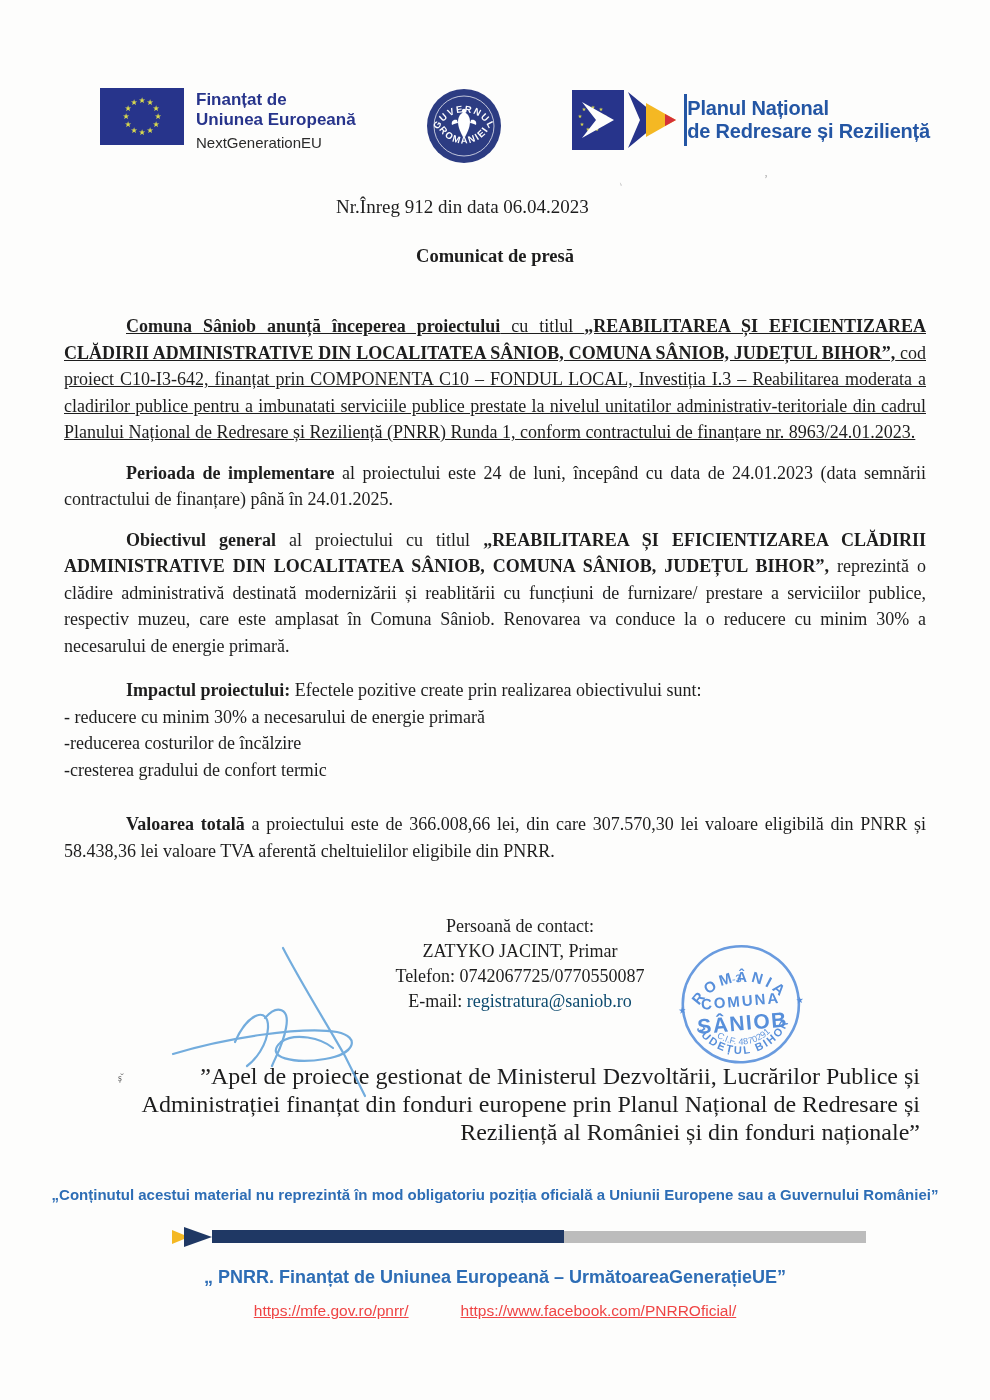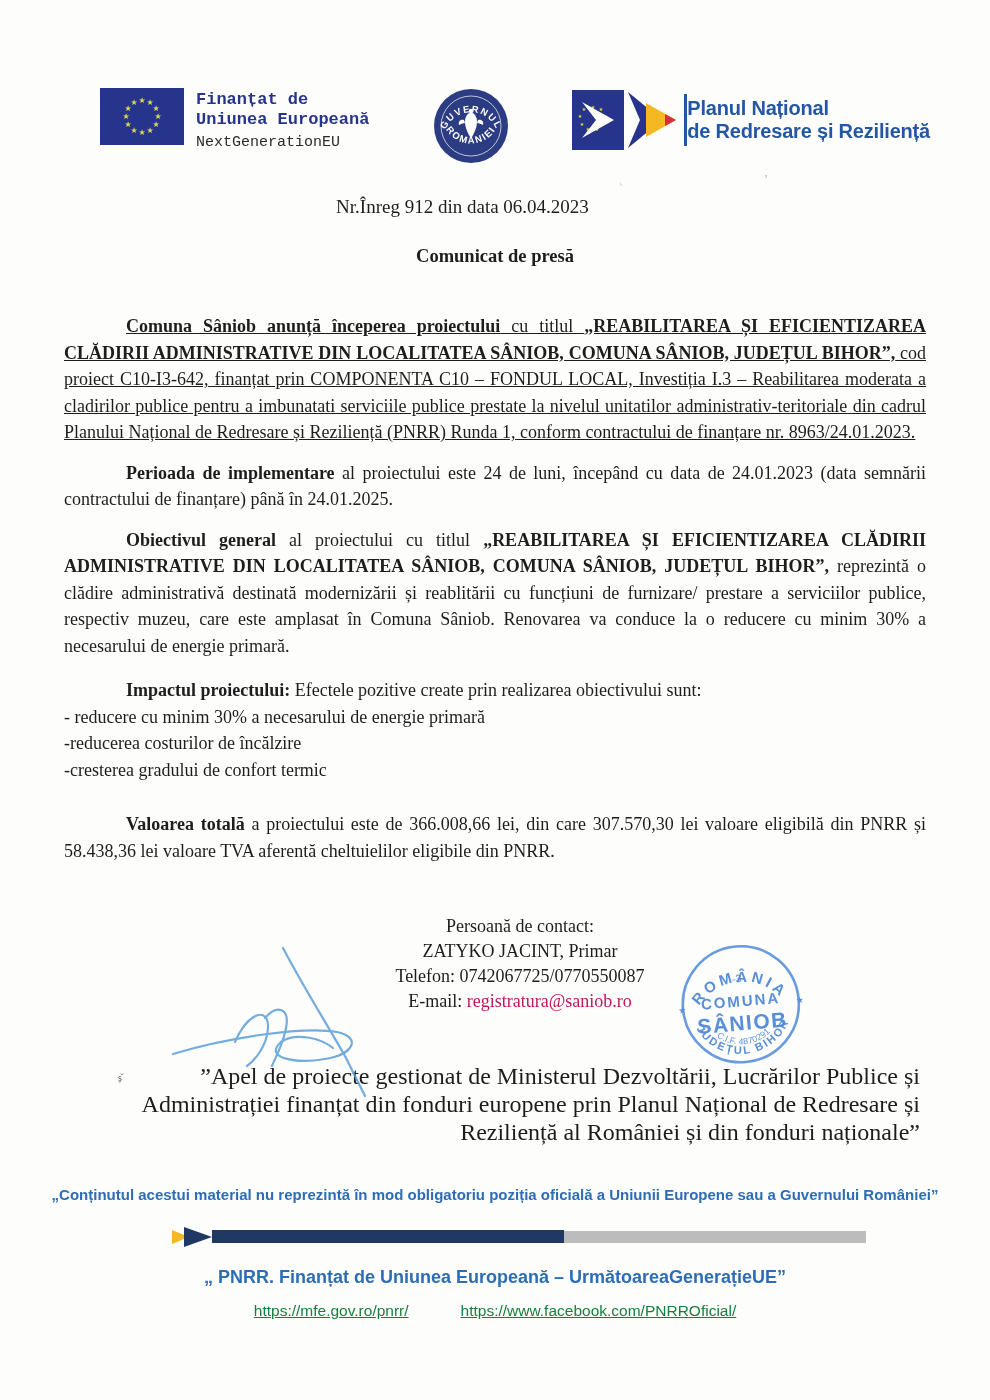--- a/index.html
+++ b/index.html
@@ -3,56 +3,56 @@
 <meta charset="utf-8">
 <style>
   html,body{margin:0;padding:0;background:#888;}
   .page{
     position:relative;width:990px;height:1400px;margin:0 auto;background:#fdfdfc;
     font-family:"Liberation Serif",serif;color:#1d1d1d;overflow:hidden;
   }
   
   .logos-row{display:flex;justify-content:space-between;align-items:flex-start;padding:88px 60px 0 100px;}
   .eu-logo{display:flex;gap:12px;align-items:flex-start;}
-  .eu-text{font-family:Liberation Mono, monospace;line-height:20px;padding-top:2px;}
+  .eu-text{font-family:Liberation Sans, sans-serif;line-height:20px;padding-top:2px;}
   .eu-text .b{font-weight:bold;color:#27348b;font-size:17px;}
   .eu-text .n{color:#2b2b2b;font-size:15px;margin-top:3px;}
   .gov-seal{margin-top:-2px;}
   .pnrr-logo{display:flex;align-items:center;}
   .pnrr-sep{width:3px;height:52px;background:#2456a4;}
   .pnrr-text{font-family:"Liberation Sans",sans-serif;font-weight:bold;color:#2456a4;font-size:20px;line-height:23px;letter-spacing:-0.2px;}
   
   .reg-line{margin:26px 65px 0 0;text-align:center;font-size:19px;}
   .title{margin-top:26px;text-align:center;font-weight:bold;font-size:18.5px;line-height:25px;}
   .para{margin:0 64px;font-size:18px;line-height:26.5px;text-align:justify;text-indent:62px;}
   .p1{margin-top:44px;text-decoration:underline;}
   .p2{margin-top:14px;}
   .p3{margin-top:14px;}
   .p4{margin-top:18px;}
   .p5{margin-top:28px;}
   .impact-item{text-indent:0;text-align:left;}
   b{font-weight:bold;}
   
   .contact{margin-top:50px;text-align:center;font-size:18px;line-height:25px;transform:translateX(25px);}
-  .contact a{color:#be185d;text-decoration:none;}
+  .contact a{color:#0c4a6e;text-decoration:none;}
   .signature{position:absolute;left:85px;top:946px;pointer-events:none;}
   .stamp{position:absolute;left:668px;top:924px;transform:rotate(-5deg);opacity:.92;}
   .tiny-mark{position:absolute;left:118px;top:1072px;font-size:10px;color:#555;}
   .artifact1{position:absolute;left:618px;top:176px;font-size:11px;color:#999;transform:rotate(20deg);}
   .artifact2{position:absolute;left:764px;top:172px;font-size:12px;color:#aaa;}
   
   .quote{margin:48px 70px 0;text-align:right;font-size:24px;line-height:28px;}
   .disclaimer{margin:40px 40px 0;text-align:center;font-family:"Liberation Sans",sans-serif;font-weight:bold;font-size:15px;color:#2d6db5;}
   .bar-row{position:relative;height:20px;margin:24px 0 0 172px;width:700px;}
   .bar-arrows{position:absolute;left:0;top:0;}
   .bar-navy{position:absolute;left:40px;top:3px;width:352px;height:13px;background:#1f3864;}
   .bar-gray{position:absolute;left:392px;top:4px;width:302px;height:12px;background:#bcbcbc;}
   .pnrr-line{margin-top:20px;text-align:center;font-family:"Liberation Sans",sans-serif;font-weight:bold;font-size:18px;color:#2d6db5;}
   .links-row{margin-top:14px;display:flex;justify-content:center;gap:52px;font-family:"Liberation Sans",sans-serif;font-size:15.5px;}
-  .links-row a{color:#15803d;text-decoration:underline;}
+  .links-row a{color:#ef4444;text-decoration:underline;}
 </style>
 </head>
 <body>
 
 <div class="page">
 
   <div class="logos-row">
 
     <div class="eu-logo">
       <svg width="84" height="58" viewBox="0 0 84 58">

